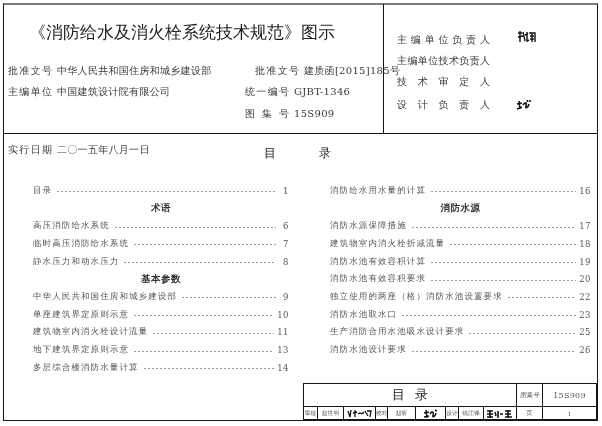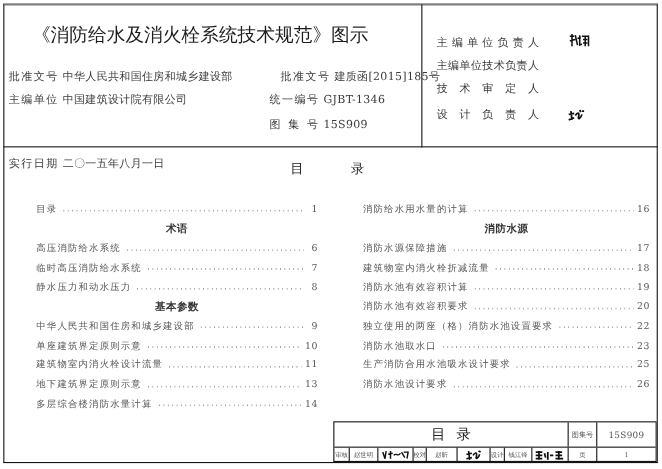--- a/index.html
+++ b/index.html
@@ -207,21 +207,21 @@
   <div class="row">
       <span class="t">消防水池设计要求</span>
       <span class="lead"></span>
       <span class="p">26</span>
     </div>
 </div>
 
 <div class="tb">
   <div class="tb-top">
     <div class="cell tb-title" style="width:213px;">目录</div>
-    <div class="cell tb-small" style="width:26px;">图集号</div>
+    <div class="cell tb-small" style="width:26px;font-style:italic;">图集号</div>
     <div class="cell tb-num" style="width:53px;">15S909</div>
   </div>
   <div class="tb-bot">
     <div class="cell" style="width:14px;">审核</div>
     <div class="cell" style="width:26px;">赵世明</div>
     <div class="cell" style="width:32px;">
       <svg width="26" height="9" viewBox="0 0 26 9">
           <path d="M1 2 L3 8 L4 1 M6 4 L10 3 M8 1 L8 8 M11 5 C13 2 15 7 17 3 M18 2 L21 7 M20 2 L24 2 L23 8" stroke="#111" stroke-width="1.3" fill="none"></path>
         </svg>
     </div>

